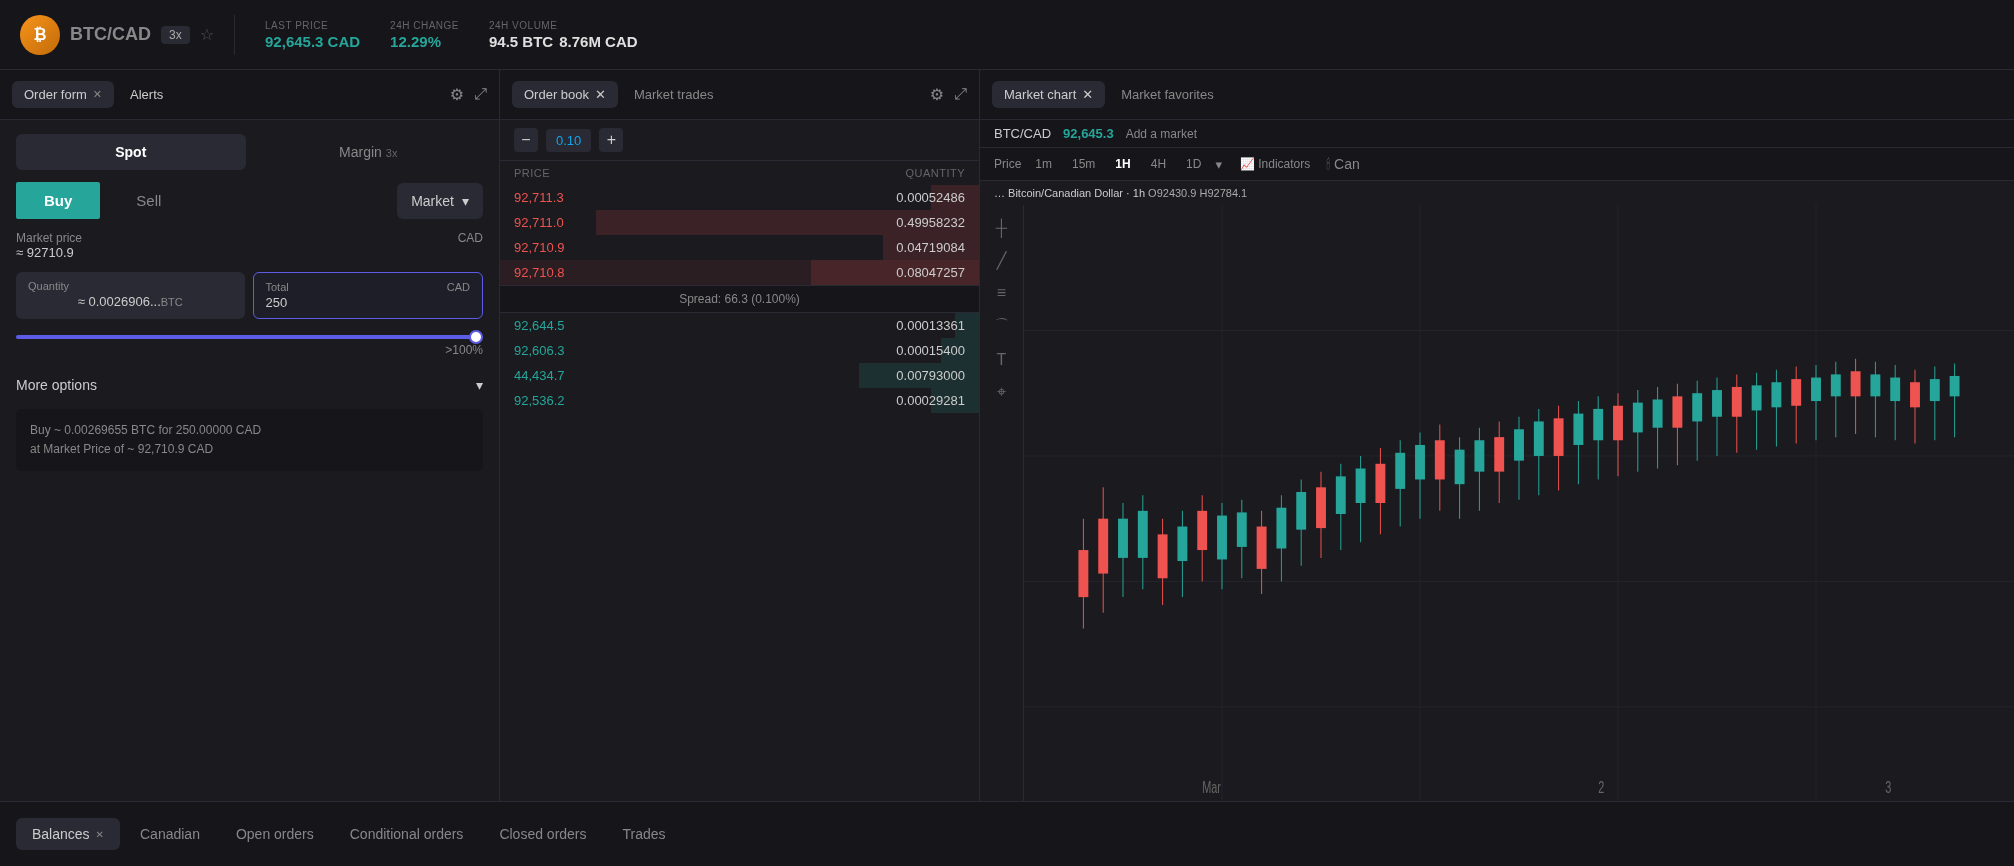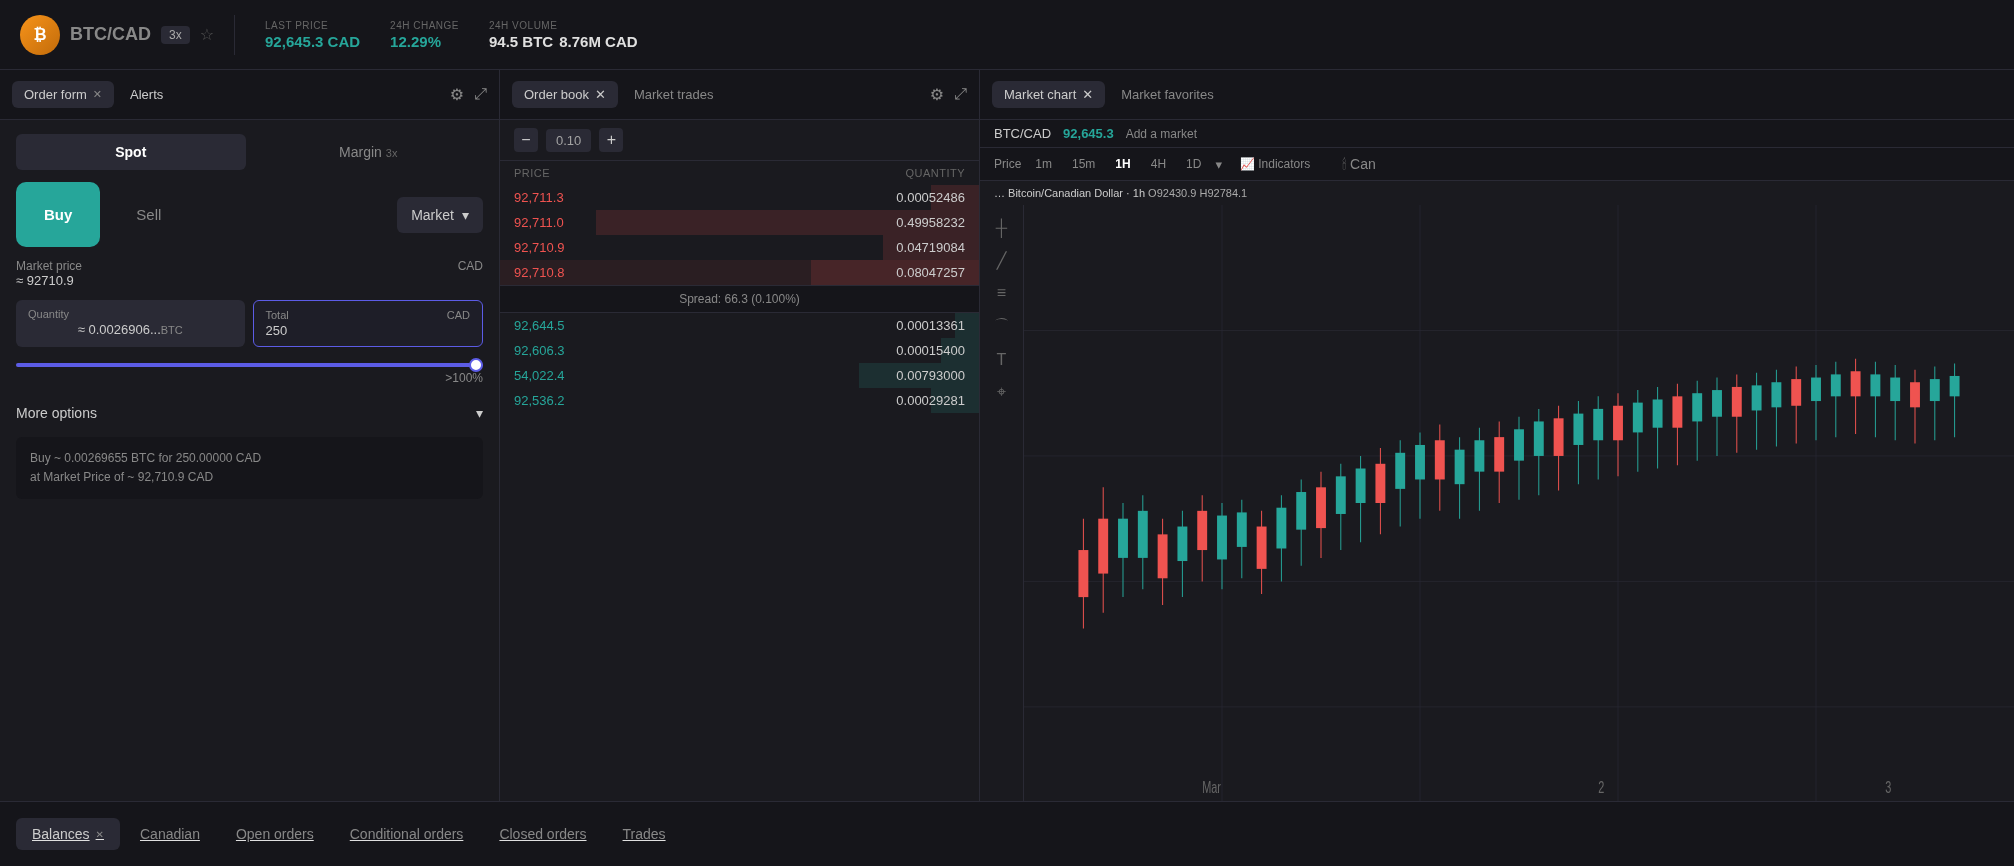--- a/index.html
+++ b/index.html
@@ -141,22 +141,22 @@
       text-align: center;
     }
     .buy-sell-row {
       display: flex;
       gap: 8px;
       align-items: center;
     }
     .buy-btn {
       background: #26a69a;
       border: none;
-      border-radius: 10px;
-      padding: 24px 28px;
+      border-radius: 2px;
+      padding: 10px 28px;
       color: #fff;
       font-size: 15px;
       font-weight: 600;
       cursor: pointer;
     }
     .sell-btn {
       background: transparent;
       border: none;
       border-radius: 6px;
       padding: 10px 28px;
@@ -319,21 +319,21 @@
       cursor: pointer;
       display: flex;
       align-items: center;
       justify-content: center;
       font-size: 16px;
     }
     .spread-value {
       background: #2a2a35;
       border-radius: 4px;
       padding: 4px 10px;
-      color: #a3a3a3;
+      color: #0ea5e9;
       font-size: 13px;
     }
     .ob-header {
       display: flex;
       justify-content: space-between;
       padding: 6px 14px;
       color: #666;
       font-size: 11px;
       text-transform: uppercase;
       letter-spacing: 0.5px;
@@ -482,21 +482,20 @@
 
     
     .bottom-bar {
       height: 65px;
       background: #15151a;
       border-top: 1px solid #2a2a35;
       display: flex;
       align-items: center;
       padding: 0 16px;
       gap: 4px;
-      text-decoration: underline;
     }
     .bottom-tab-active {
       display: flex;
       align-items: center;
       gap: 6px;
       padding: 8px 16px;
       border-radius: 6px;
       background: #2a2a35;
       color: #ccc;
       font-size: 14px;
@@ -688,21 +687,21 @@
         <span class="ob-price-buy">92,644.5</span>
         <span class="ob-qty">0.00013361</span>
       </div>
       <div class="ob-row">
         <div class="ob-bar-buy" style="width:8%;"></div>
         <span class="ob-price-buy">92,606.3</span>
         <span class="ob-qty">0.00015400</span>
       </div>
       <div class="ob-row">
         <div class="ob-bar-buy" style="width:25%;"></div>
-        <span class="ob-price-buy">54,022.4</span>
+        <span class="ob-price-buy">44,434.7</span>
         <span class="ob-qty">0.00793000</span>
       </div>
       <div class="ob-row">
         <div class="ob-bar-buy" style="width:10%;"></div>
         <span class="ob-price-buy">92,536.2</span>
         <span class="ob-qty">0.00029281</span>
       </div>
     </div>
   </div>
 
@@ -723,21 +722,21 @@
 
     <div class="chart-controls">
       <span class="time-label">Price</span>
       <button class="time-btn">1m</button>
       <button class="time-btn">15m</button>
       <button class="time-btn active">1H</button>
       <button class="time-btn">4H</button>
       <button class="time-btn">1D</button>
       <span style="color:#888;cursor:pointer;">▾</span>
       <span style="color:#888;font-size:12px;margin-left:10px;">📈 Indicators</span>
-      <span style="color:#888;font-size:14px;margin-left:24px;">🕯 Can</span>
+      <span style="color:#888;font-size:14px;margin-left:8px;">🕯 Can</span>
     </div>
 
     <div class="chart-info-bar">
       <span>… Bitcoin/Canadian Dollar · 1h</span>
       <span style="color:#aaa;">O92430.9</span>
       <span style="color:#aaa;">H92784.1</span>
     </div>
 
     <div class="chart-area">
       

